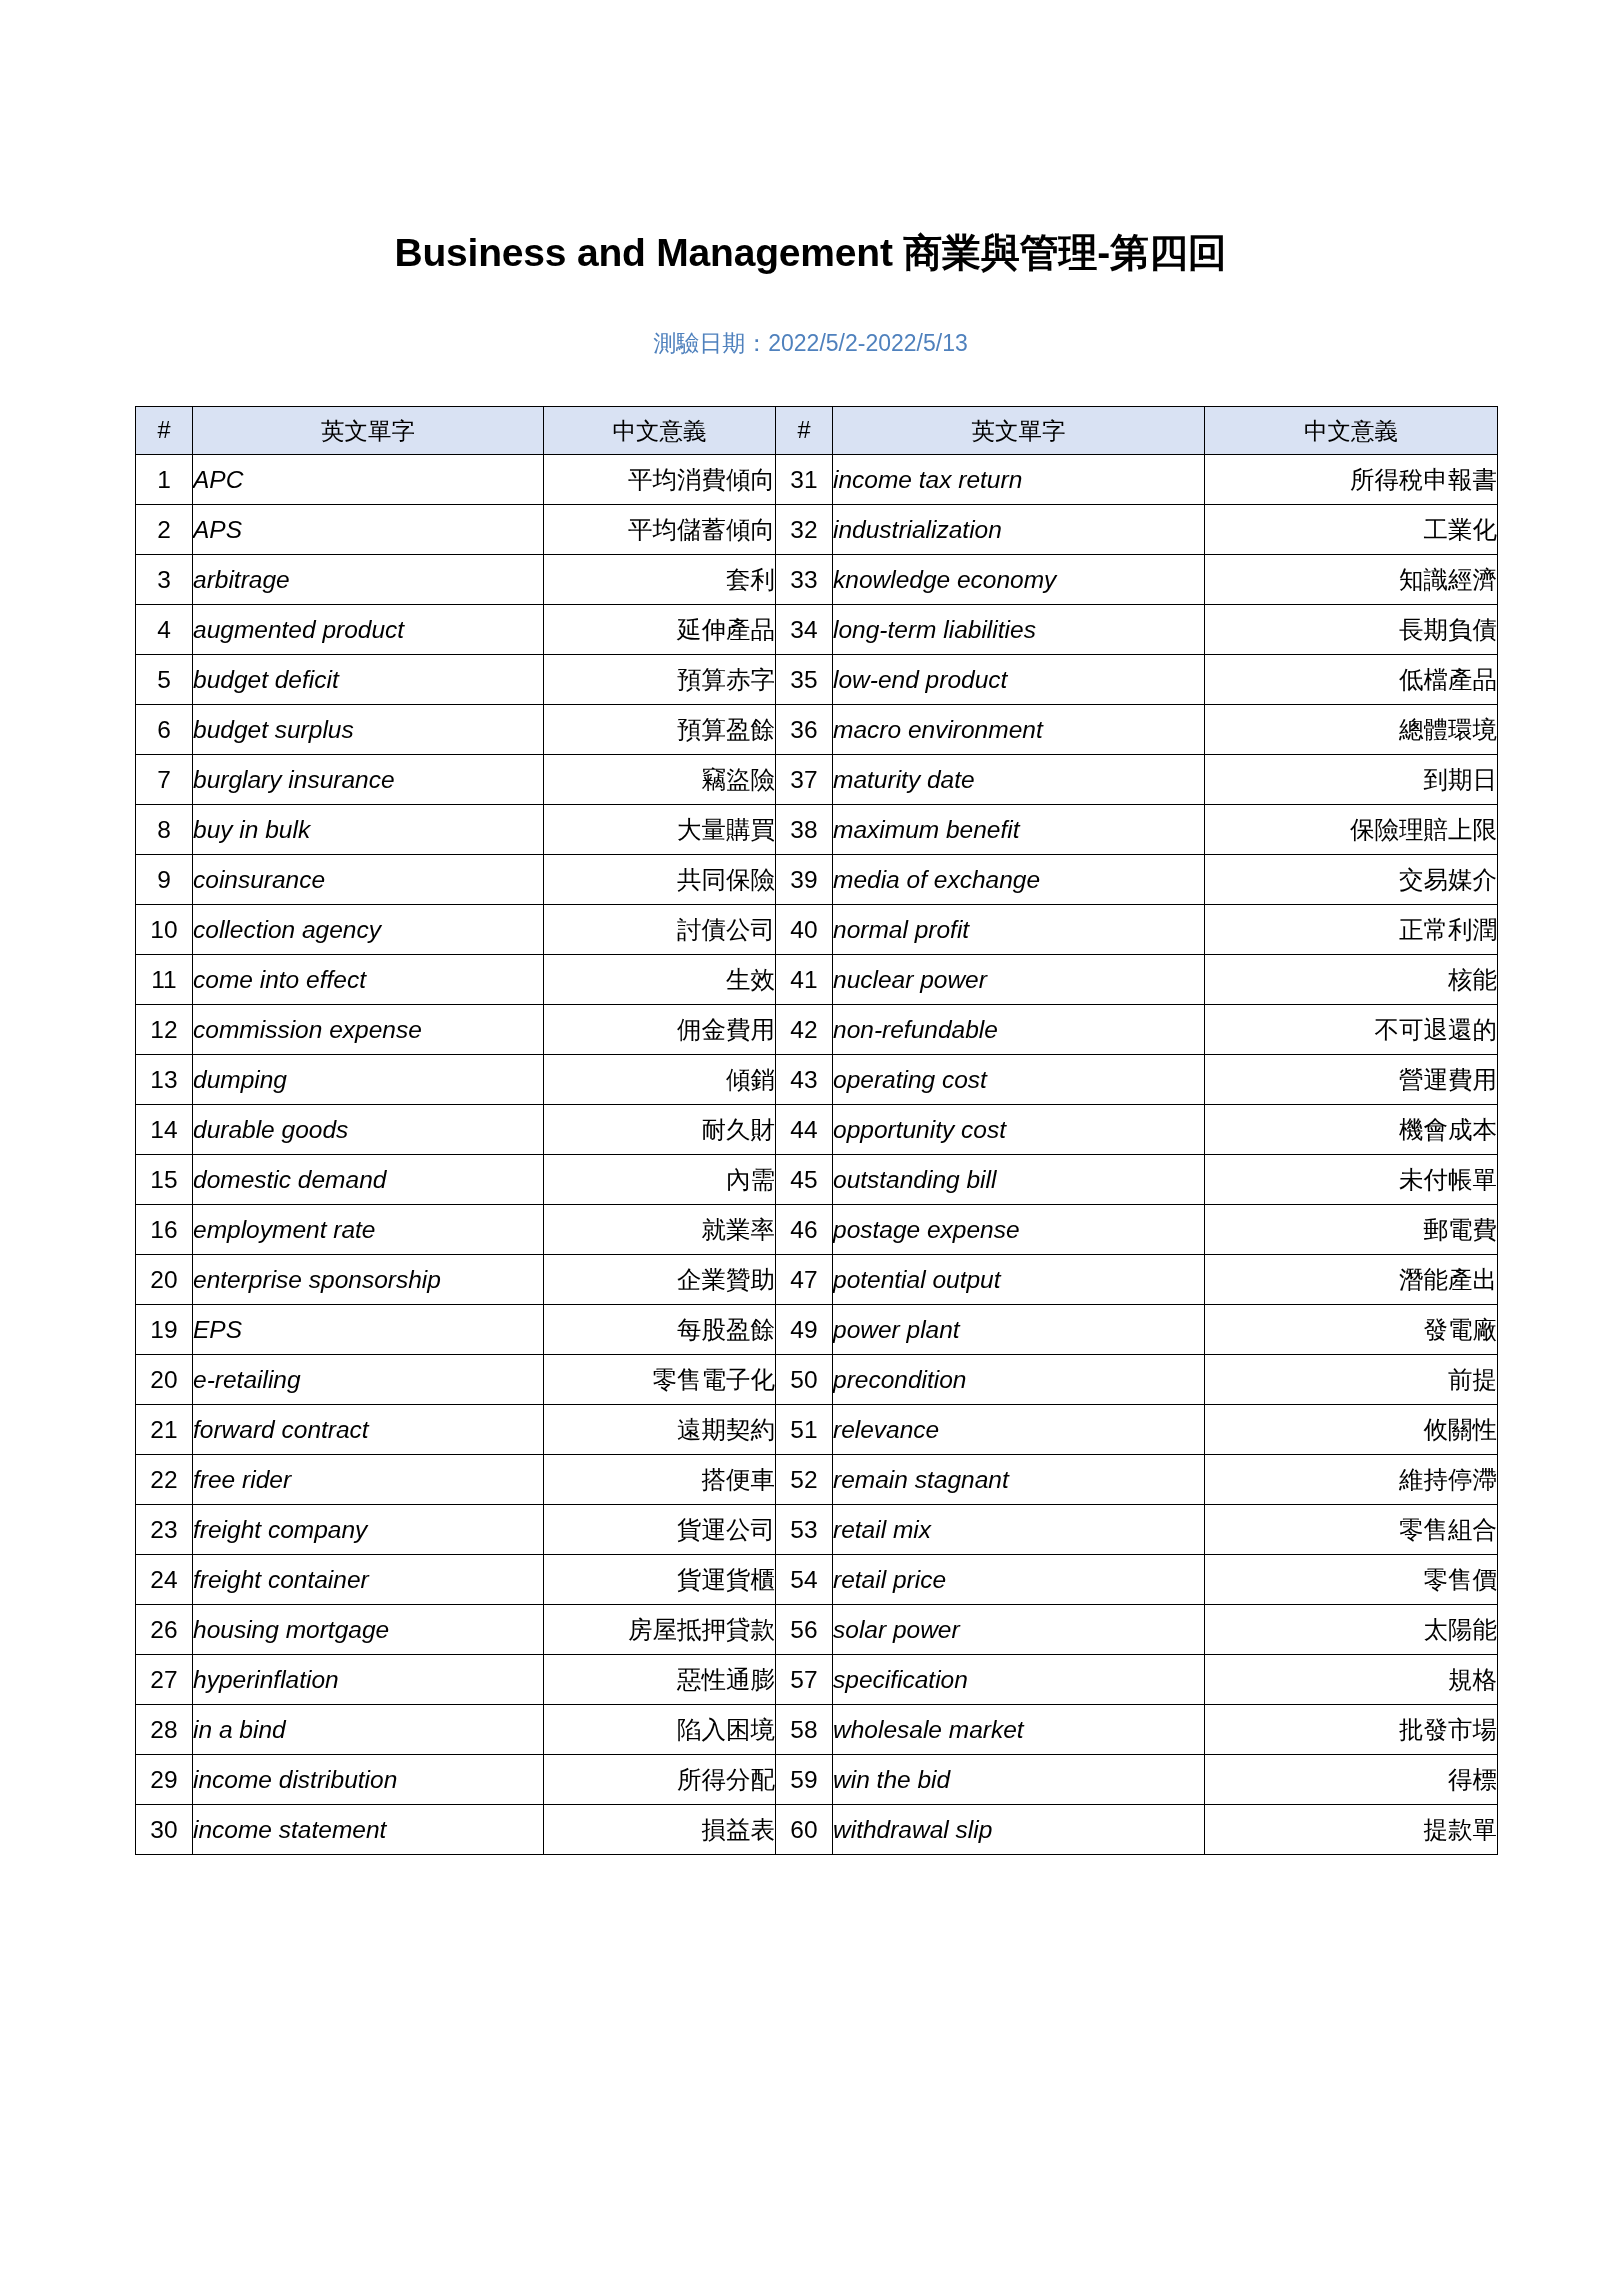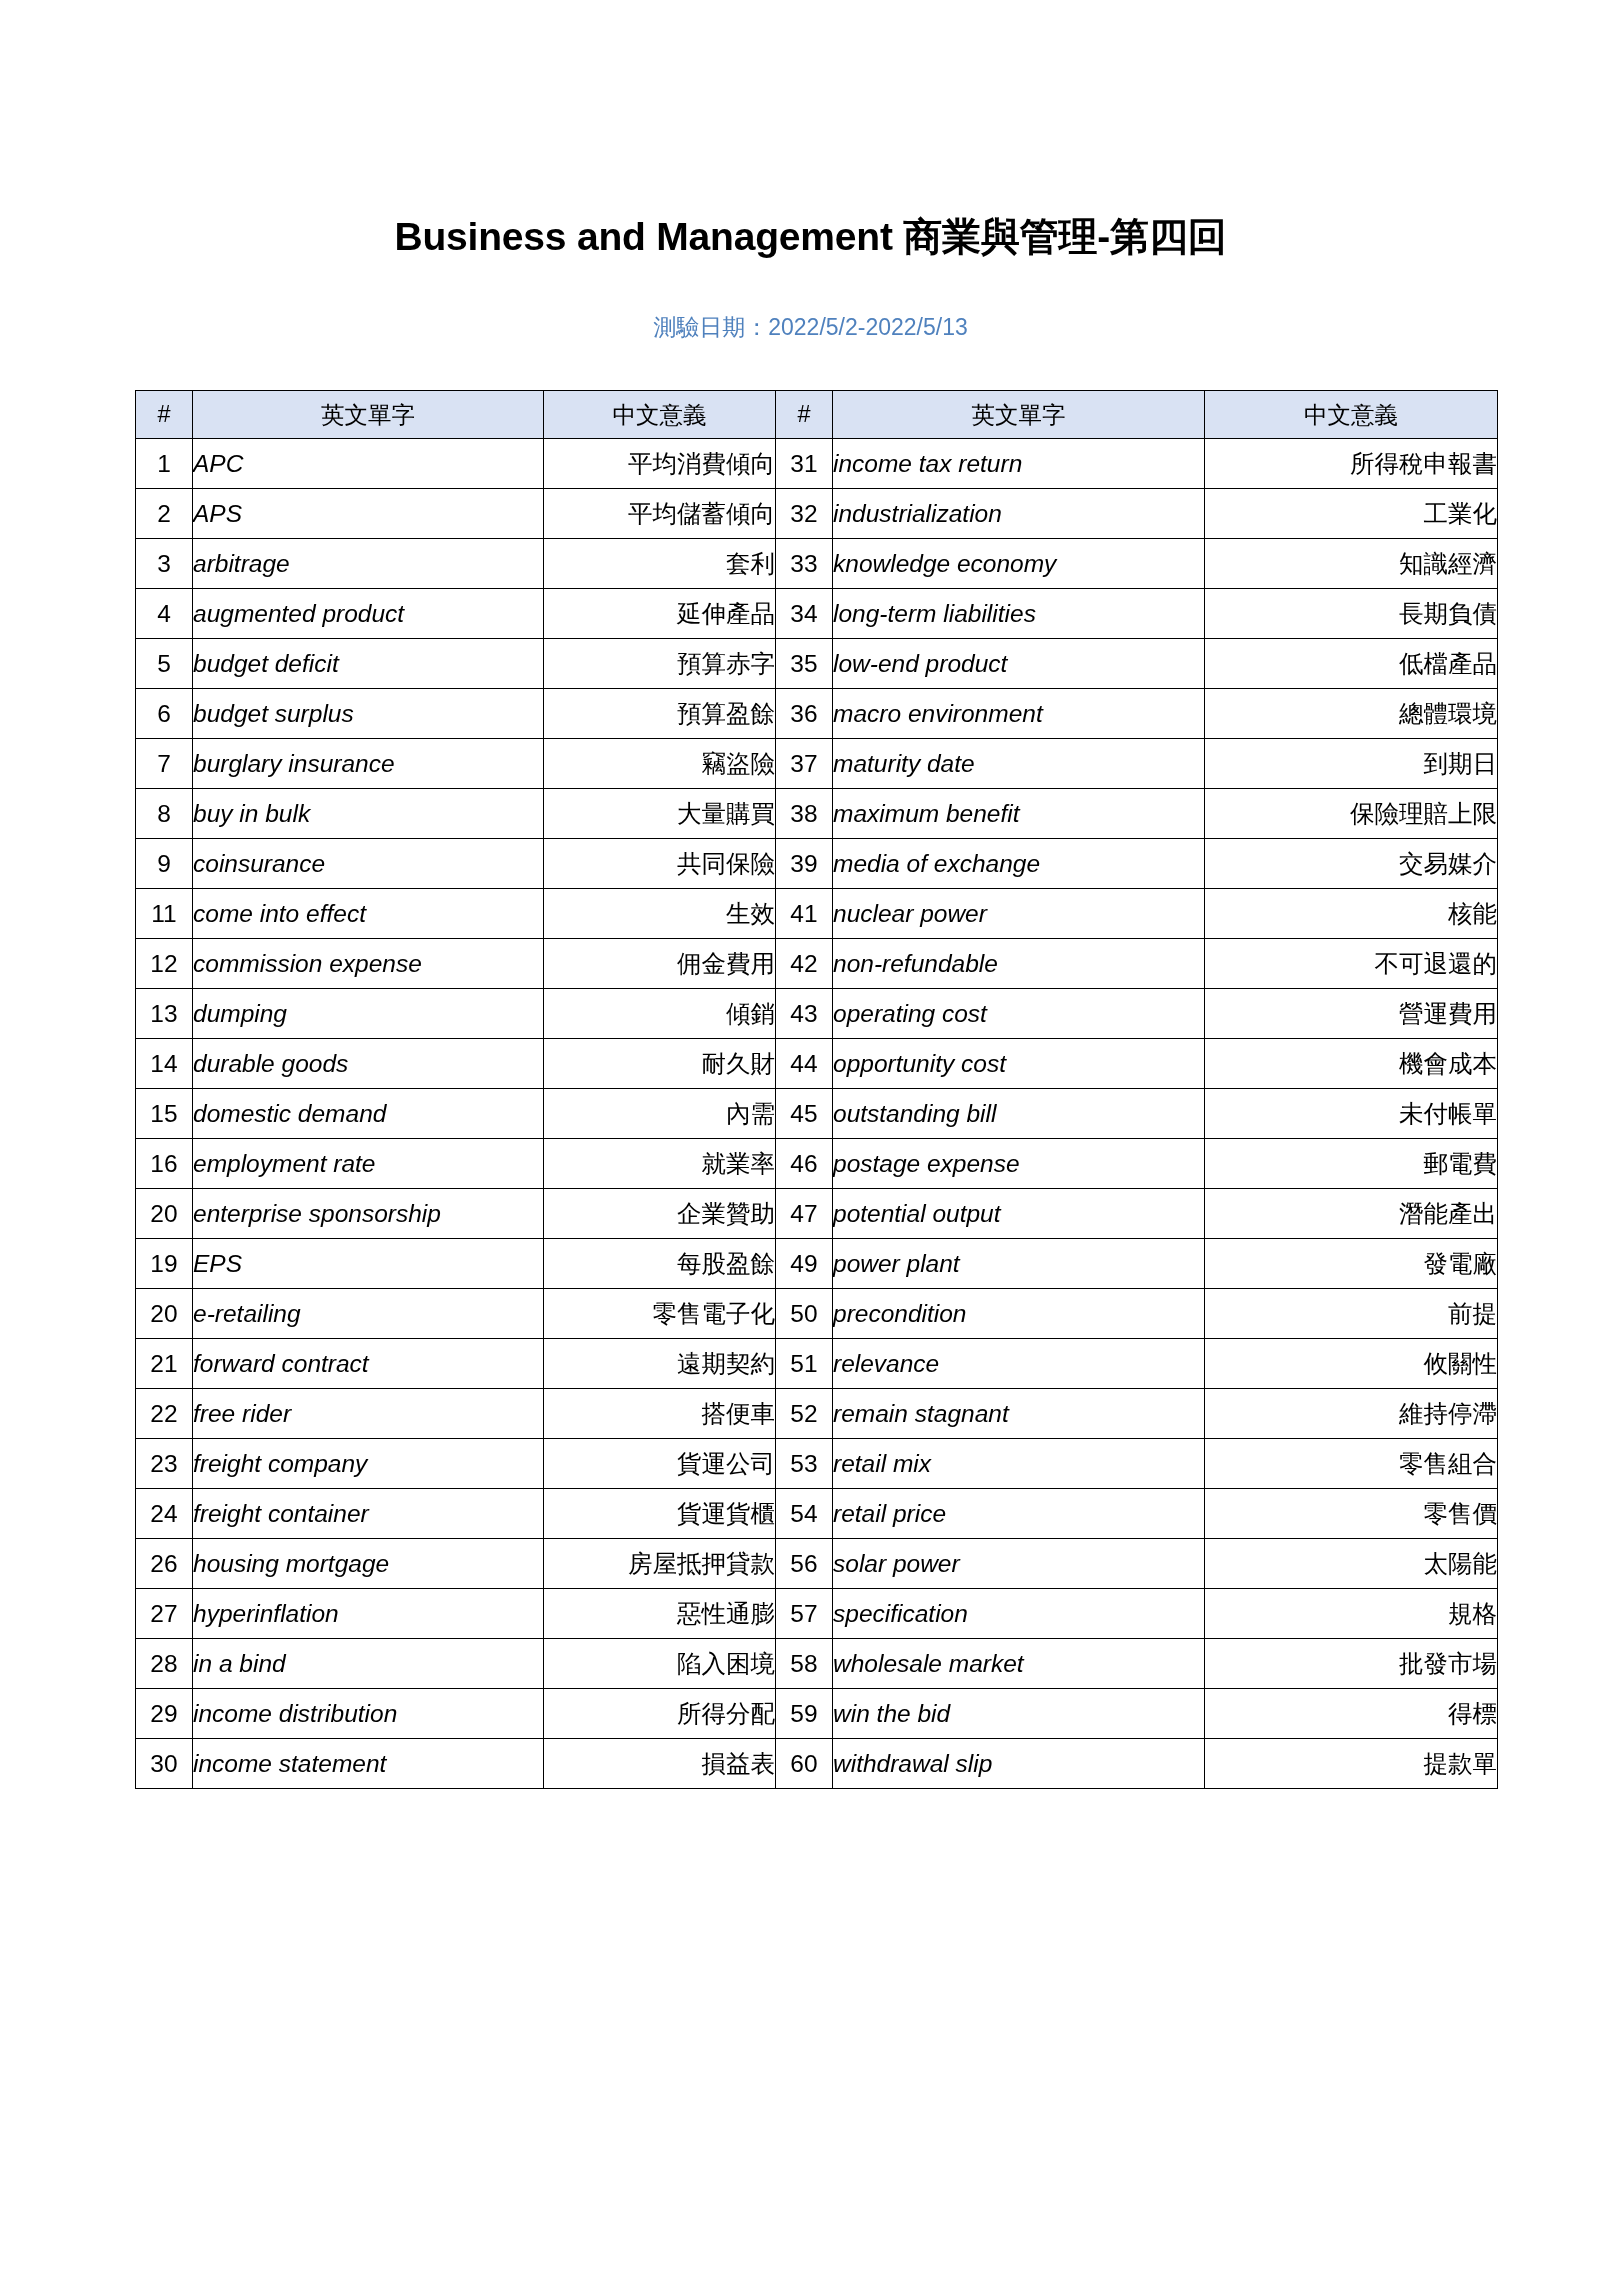--- a/index.html
+++ b/index.html
@@ -14,20 +14,21 @@
     color: #000000;
     position: relative;
     overflow: hidden;
   }
   .page {
     width: 1621px;
     height: 2135px;
     box-sizing: border-box;
     padding: 0;
     position: relative;
+    margin-top: 16px;
   }
   .doc-title {
     text-align: center;
     font-size: 39px;
     font-weight: bold;
     letter-spacing: -0.2px;
     color: #000000;
     margin: 0;
     position: absolute;
     top: 214px;
@@ -194,20 +195,28 @@
           </tr>
           <tr>
             <td class="num">9</td>
             <td class="eng">coinsurance</td>
             <td class="chi">共同保險</td>
             <td class="num">39</td>
             <td class="eng">media of exchange</td>
             <td class="chi">交易媒介</td>
           </tr>
           <tr>
+            <td class="num">10</td>
+            <td class="eng">collection agency</td>
+            <td class="chi">討債公司</td>
+            <td class="num">40</td>
+            <td class="eng">normal profit</td>
+            <td class="chi">正常利潤</td>
+          </tr>
+          <tr>
             <td class="num">11</td>
             <td class="eng">come into effect</td>
             <td class="chi">生效</td>
             <td class="num">41</td>
             <td class="eng">nuclear power</td>
             <td class="chi">核能</td>
           </tr>
           <tr>
             <td class="num">12</td>
             <td class="eng">commission expense</td>

